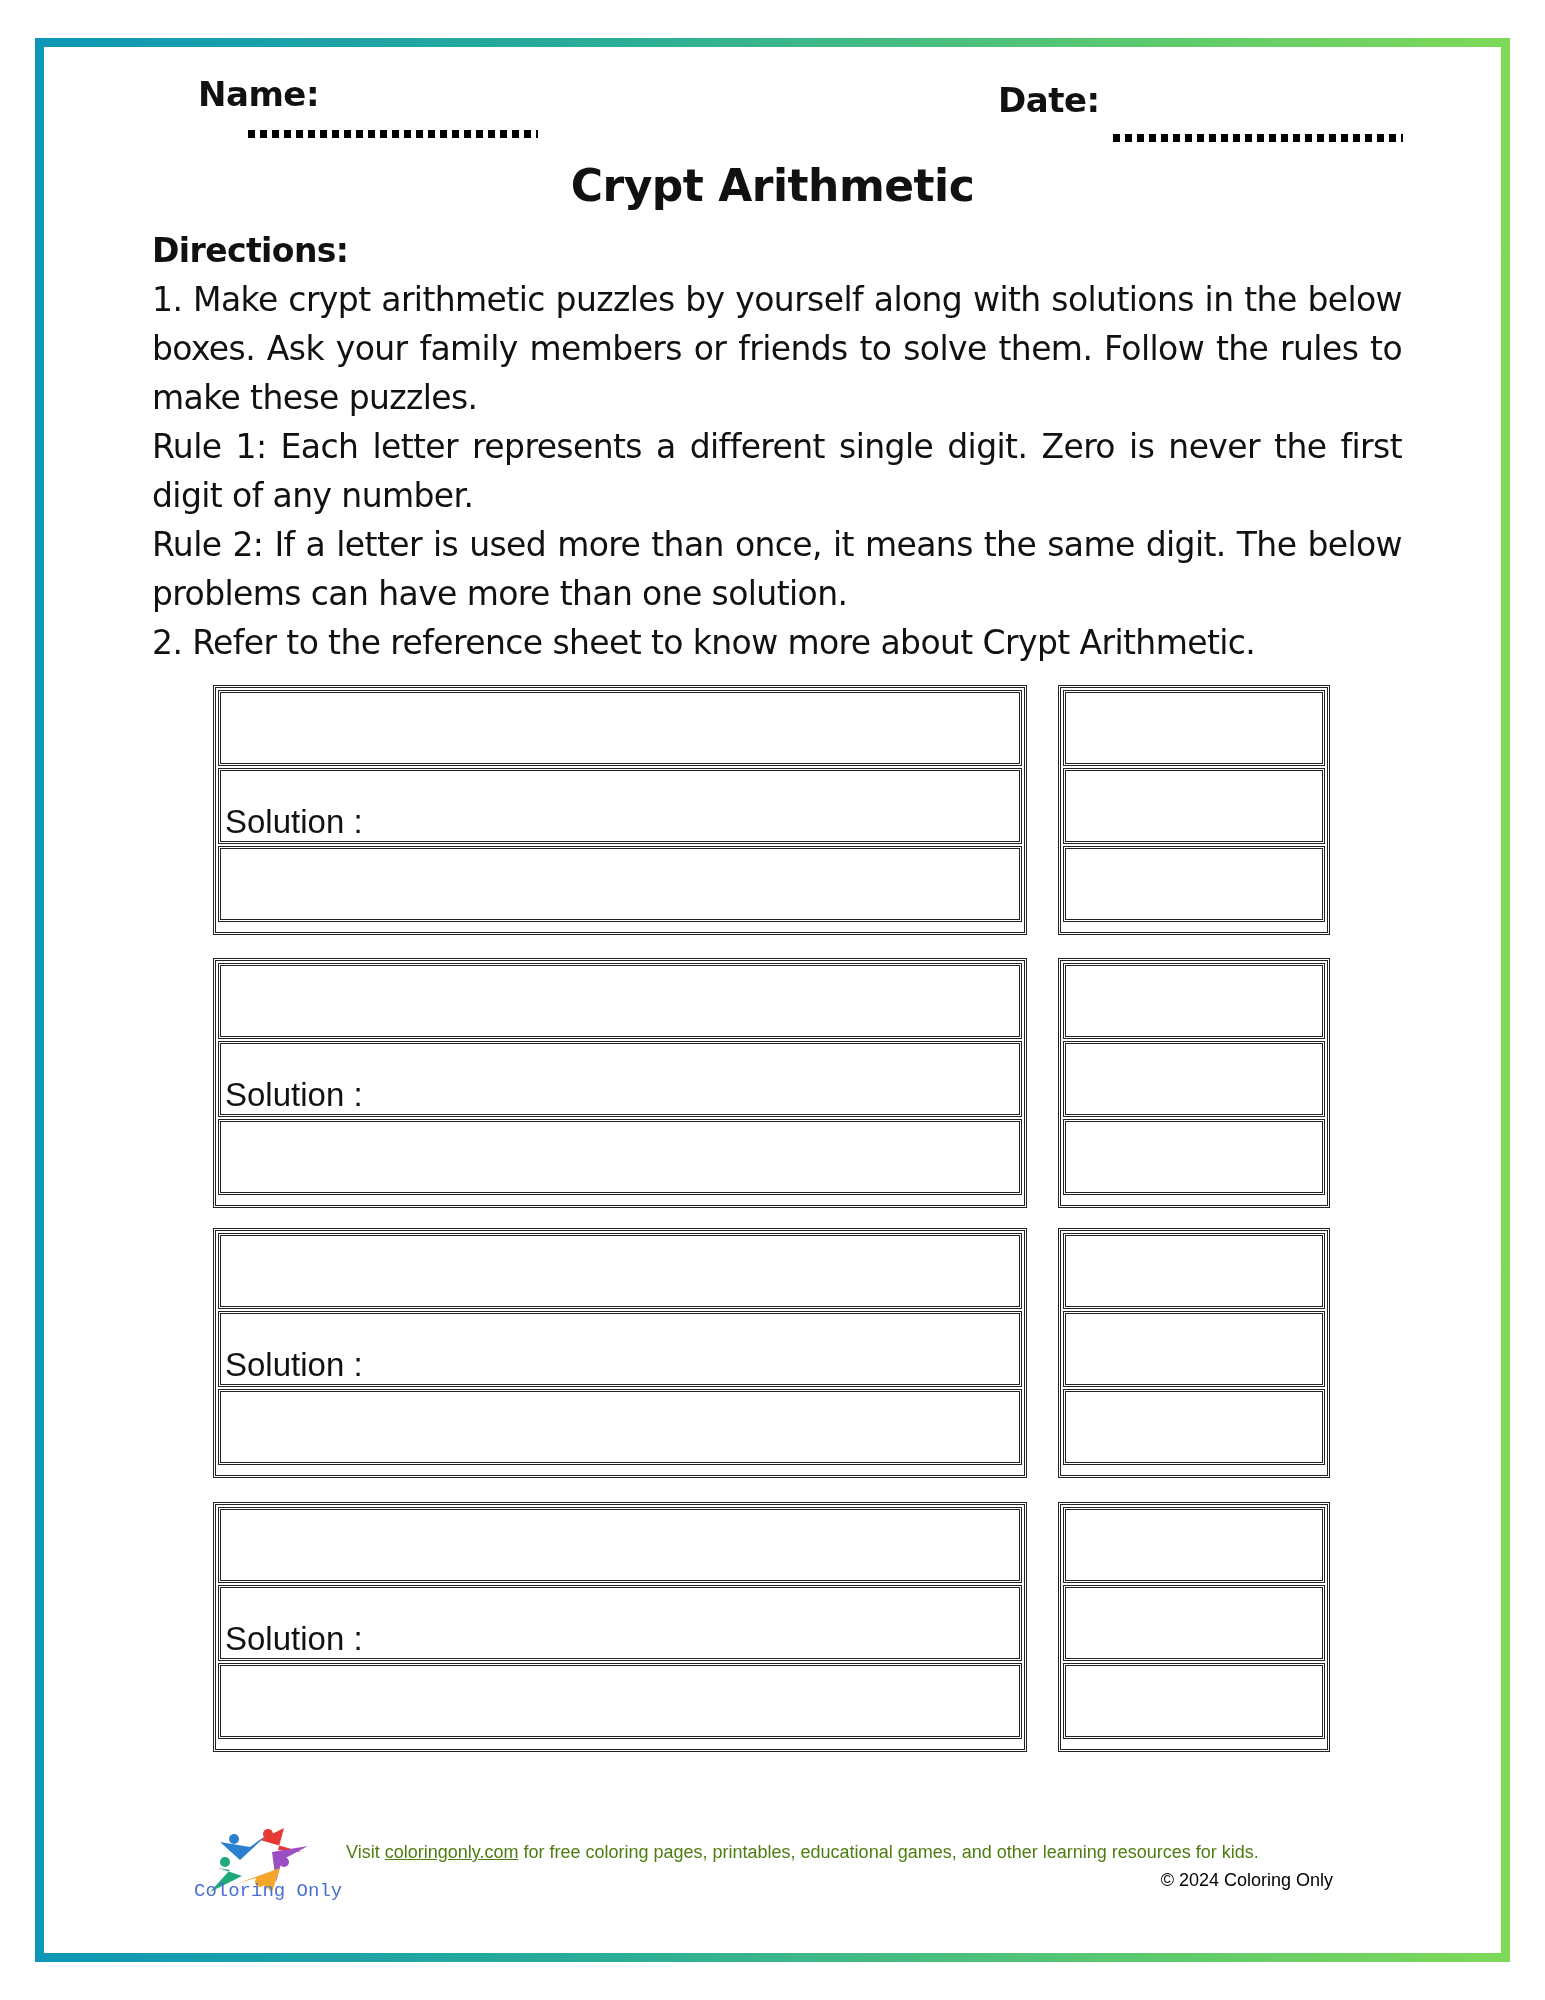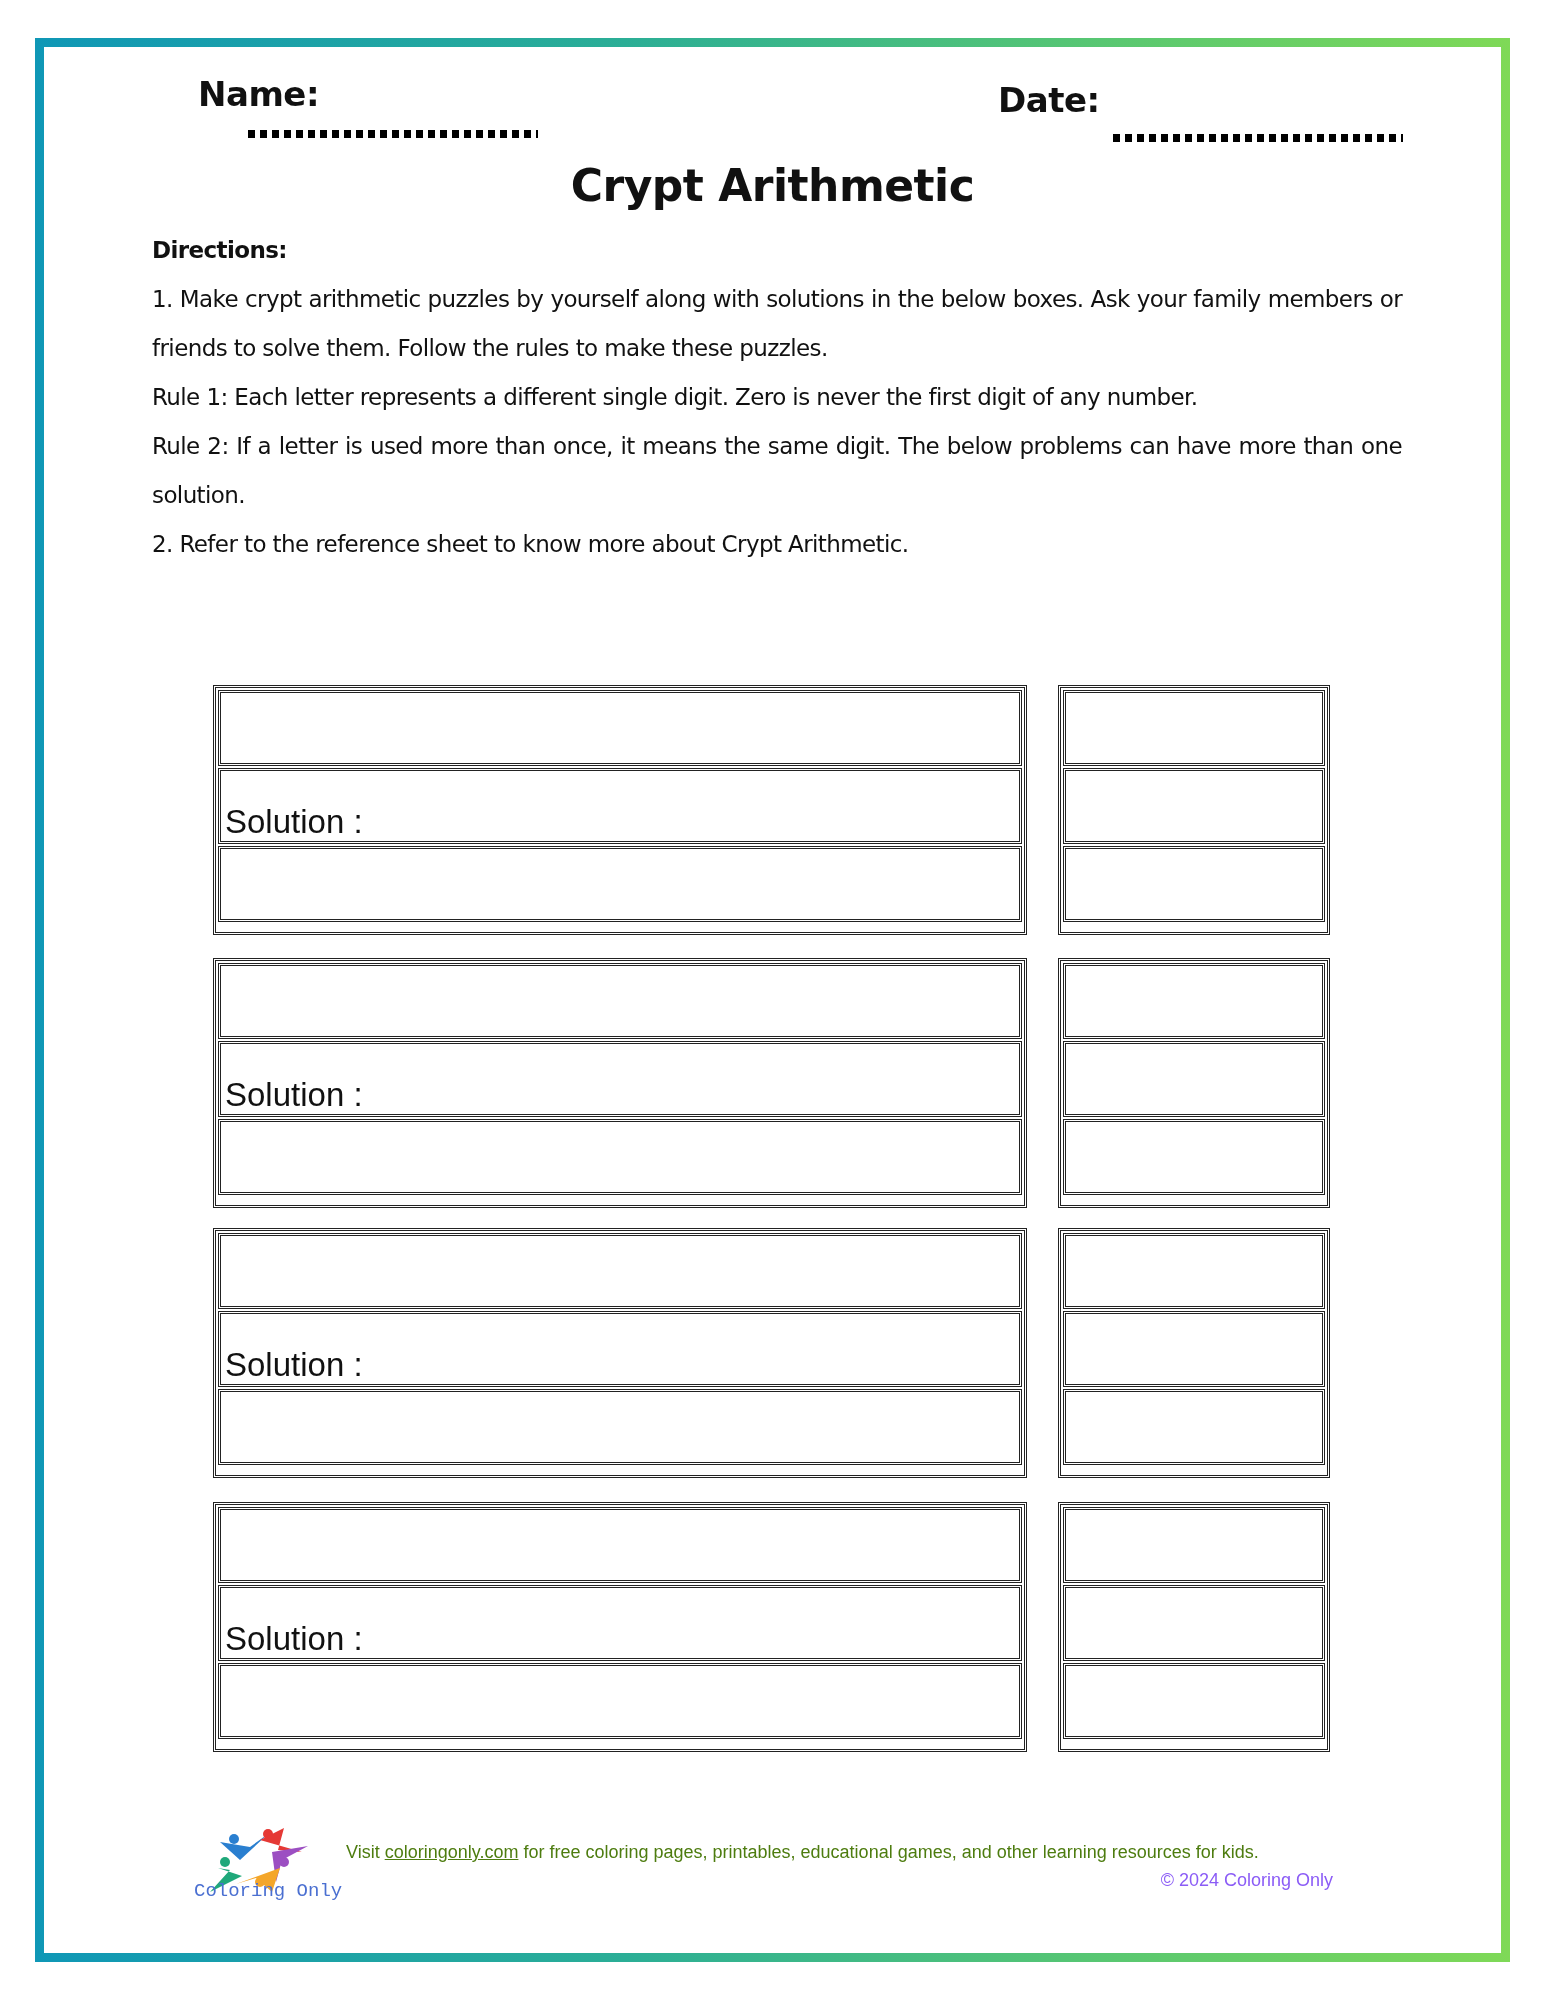--- a/index.html
+++ b/index.html
@@ -9,38 +9,38 @@
            background: linear-gradient(90deg, #0f97b6 0%, #2bae96 40%, #5cc96f 75%, #7fd957 100%); }
   .frame-inner { position: absolute; left: 9px; top: 9px; right: 9px; bottom: 9px; background: #fff; }
 
   .hdr-label { position: absolute; font-weight: bold; font-size: 34px; letter-spacing: -0.5px; }
   .dots { position: absolute; height: 8px;
           background-image: repeating-linear-gradient(90deg, #000 0 7px, transparent 7px 12px); }
 
   .title { position: absolute; left: 0; width: 1545px; top: 160px; text-align: center;
            font-weight: bold; font-size: 44px; letter-spacing: -0.5px; }
   .directions { position: absolute; left: 152px; width: 1250px; top: 226px;
-                font-size: 23px; line-height: 49px; text-align: justify; letter-spacing: -0.6px; }
+                font-size: 33px; line-height: 49px; text-align: justify; letter-spacing: -0.6px; }
   .directions .dir-head { font-weight: bold; display: block; }
   .directions p { margin: 0; text-align: justify; text-align-last: left; }
 
   .group { position: absolute; }
   .col { position: absolute; border: 3px double #222; box-sizing: border-box; padding: 2px; }
   .cell { border: 3px double #222; box-sizing: border-box; height: 76px; margin-bottom: 2px;
           font-family: "Liberation Sans", sans-serif; font-size: 33px; display: flex;
           align-items: flex-end; padding-left: 4px; }
   .cell:last-child { margin-bottom: 0; }
 
   .logo { position: absolute; left: 190px; top: 1822px; width: 140px; height: 100px; }
   .logo-text { position: absolute; left: 194px; top: 1880px; font-size: 19px; color: #4a6fd1;
                font-family: Liberation Mono, monospace; }
   .foot1 { position: absolute; left: 346px; top: 1842px; font-size: 18px; color: #4d7c0f;
            font-family: "Liberation Sans", sans-serif; white-space: nowrap; }
   .foot1 .link { text-decoration: underline; }
-  .foot2 { position: absolute; right: 212px; top: 1870px; font-size: 18px; color: #8b5cf6;
+  .foot2 { position: absolute; right: 212px; top: 1870px; font-size: 18px; color: #000000;
            font-family: "Liberation Sans", sans-serif; white-space: nowrap; }
 </style>
 </head>
 <body>
 
 <div class="frame">
   <div class="frame-inner"></div>
 </div>
 
 <div class="hdr-label" style="left:152px; top:74px;margin-left:46px;">Name:</div>

